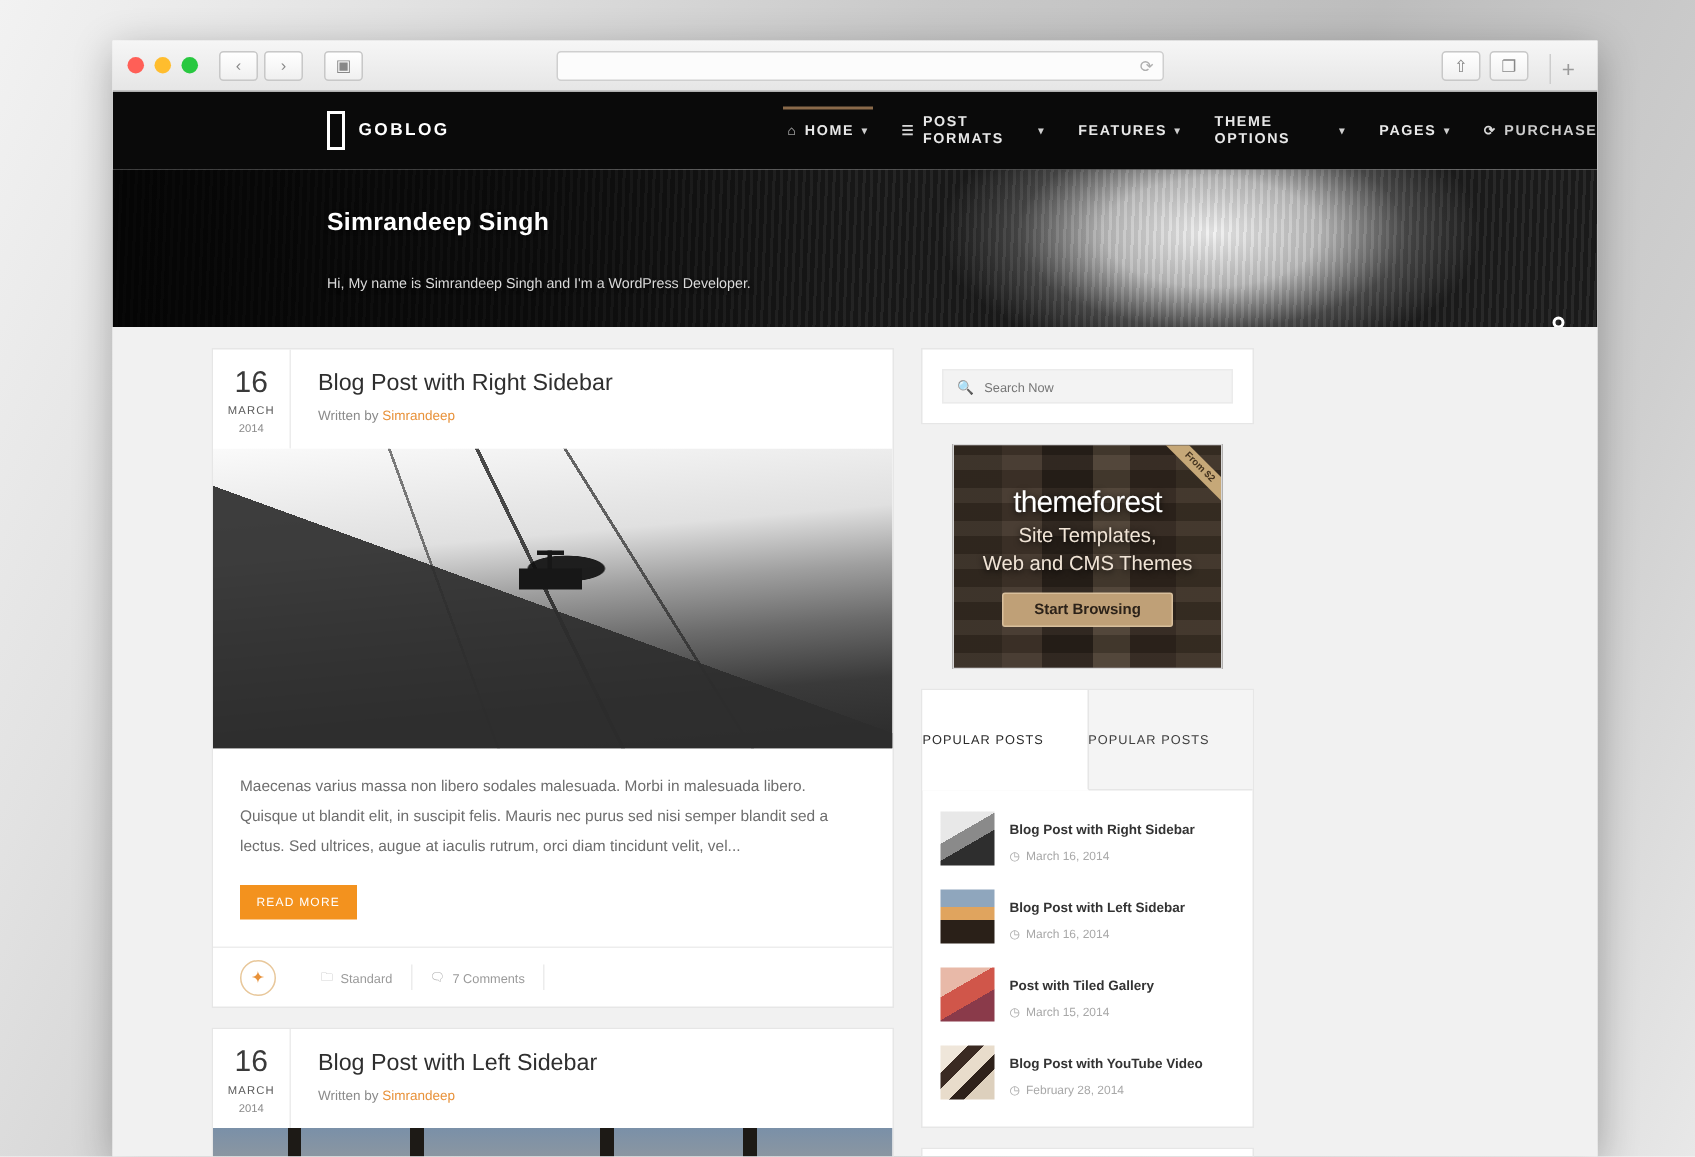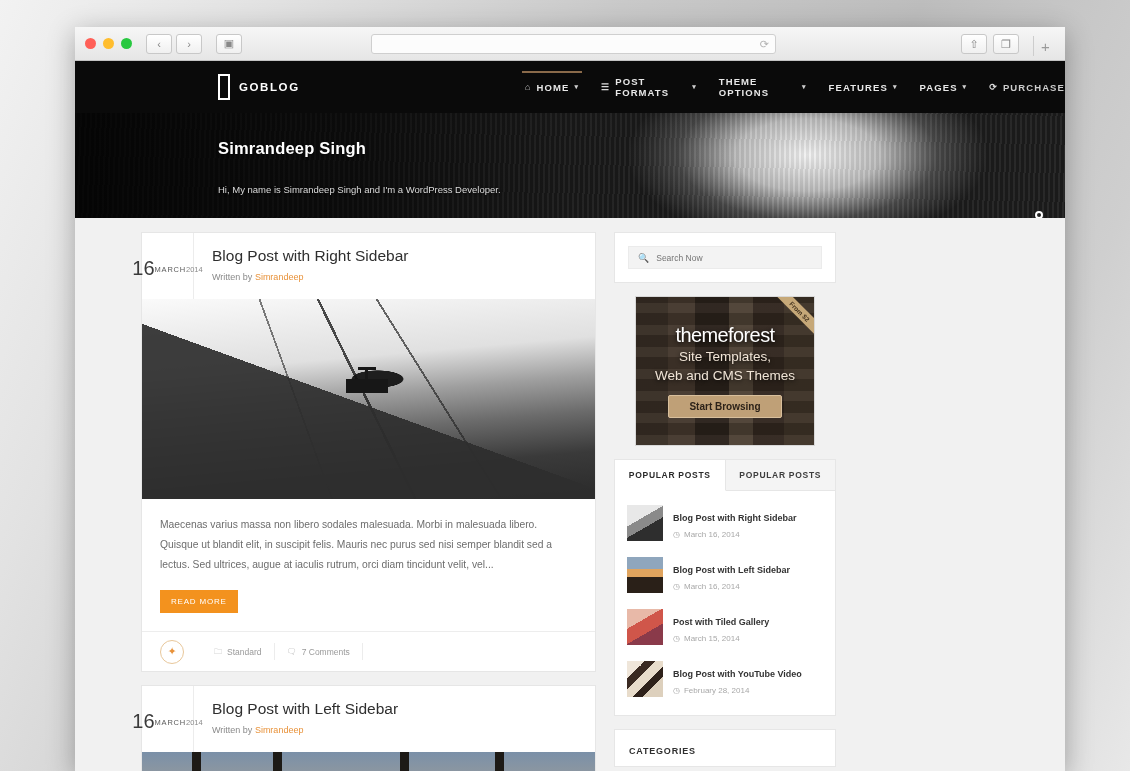--- a/index.html
+++ b/index.html
@@ -151,21 +151,21 @@
 
   
   .post {
     background: #fff; border: 1px solid #e6e6e6;
     margin-bottom: 13px;
   }
   .post-head { display: flex; }
   .post-date {
     width: 52px; min-height: 66px; padding: 11px 0 8px 0;
     border-right: 1px solid #ececec;
-    display: flex; align-items: center; justify-content: center;
+    display: flex; flex-direction: column; align-items: center; justify-content: center;
     color: #3a3a3a;
   }
   .d-day { font-size: 20px; font-weight: 400; line-height: 1; }
   .d-mon { font-size: 7.5px; letter-spacing: .8px; margin-top: 4px; color: #5a5a5a; }
   .d-yr { font-size: 7.5px; margin-top: 3px; color: #8a8a8a; }
   .post-title-wrap { padding: 14px 0 0 18px; flex: 1; }
   .post-title { font-size: 15.5px; color: #2f2f2f; font-weight: 400; }
   .post-author { font-size: 9px; color: #8a8a8a; margin-top: 7px; }
   .post-author a { color: #e8923a; }
 
@@ -275,23 +275,23 @@
   }
   .ribbon {
     position: absolute; right: -22px; top: 9px;
     background: #c6a878; color: #44331f;
     font-size: 6.5px; font-weight: 700;
     padding: 2px 24px; transform: rotate(45deg);
   }
 
   .tabs { display: flex; border-bottom: 1px solid #e6e6e6; }
   .tab {
-    flex: 1; text-align: center; font-size: 8.5px; font-weight: 700;
+    flex: 1; text-align: left; font-size: 8.5px; font-weight: 400;
     letter-spacing: .7px; color: #3d3d3d;
-    padding: 10px 0; background: #f4f4f4;
+    padding: 28px 0; background: #f4f4f4;
     border-right: 1px solid #e6e6e6;
   }
   .tab:last-child { border-right: none; }
   .tab.active { background: #fff; border-bottom: 1px solid #fff; margin-bottom: -1px; color: #2a2a2a; }
 
   .plist { padding: 6px 12px 10px 12px; }
   .pitem { display: flex; gap: 10px; align-items: center; padding: 8px 0; }
   .thumb { width: 36px; height: 36px; flex: none; }
   .th1 { background: linear-gradient(150deg, #e8e8e8 0 38%, #8a8a8a 38% 58%, #2e2e2e 58% 100%); }
   .th2 { background: linear-gradient(180deg, #8fa6bd 0 32%, #e0a45e 32% 56%, #2a2018 56% 100%); }
@@ -346,25 +346,25 @@
           <span class="menu-ico">⌂</span>
           <span>Home</span>
           <span class="caret">▾</span>
         </div>
         <div class="menu-item">
           <span class="menu-ico">☰</span>
           <span>Post Formats</span>
           <span class="caret">▾</span>
         </div>
         <div class="menu-item">
+          <span>Features</span>
+          <span class="caret">▾</span>
+        </div>
+        <div class="menu-item">
           <span>Theme Options</span>
-          <span class="caret">▾</span>
-        </div>
-        <div class="menu-item">
-          <span>Features</span>
           <span class="caret">▾</span>
         </div>
         <div class="menu-item">
           <span>Pages</span>
           <span class="caret">▾</span>
         </div>
         <div class="menu-item purchase">
           <span class="menu-ico">⟳</span>
           <span>Purchase</span>
         </div>

